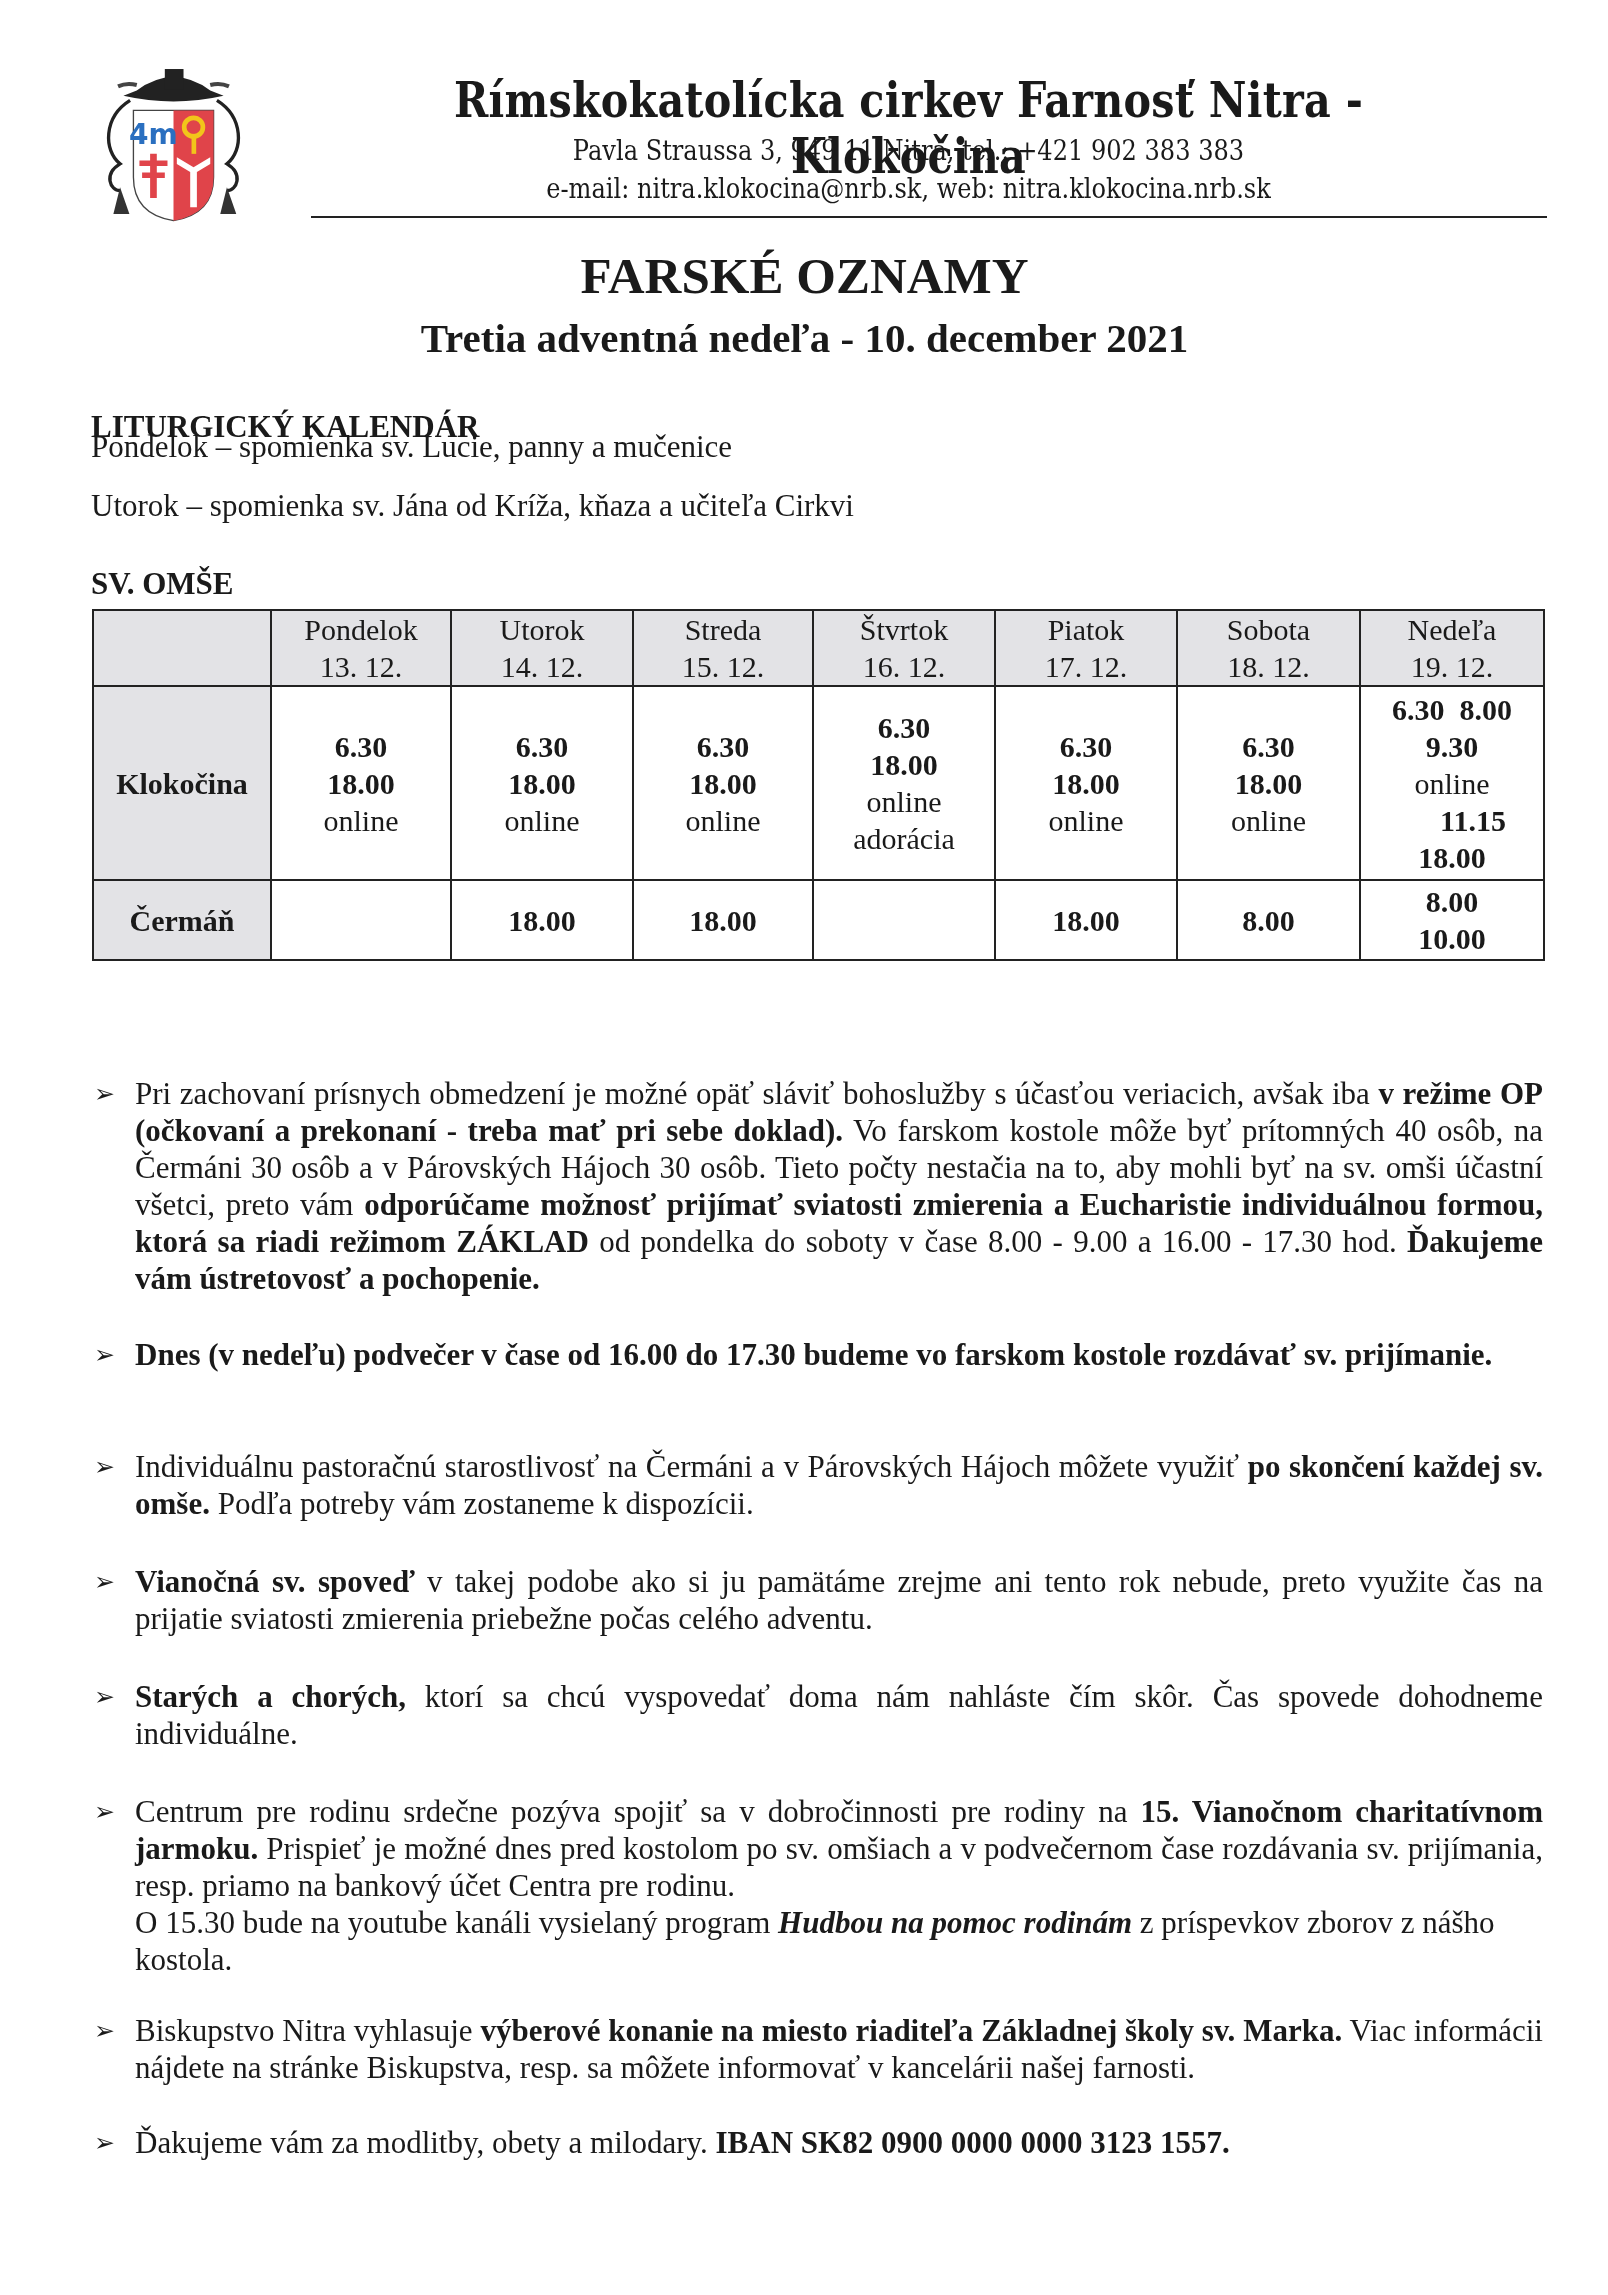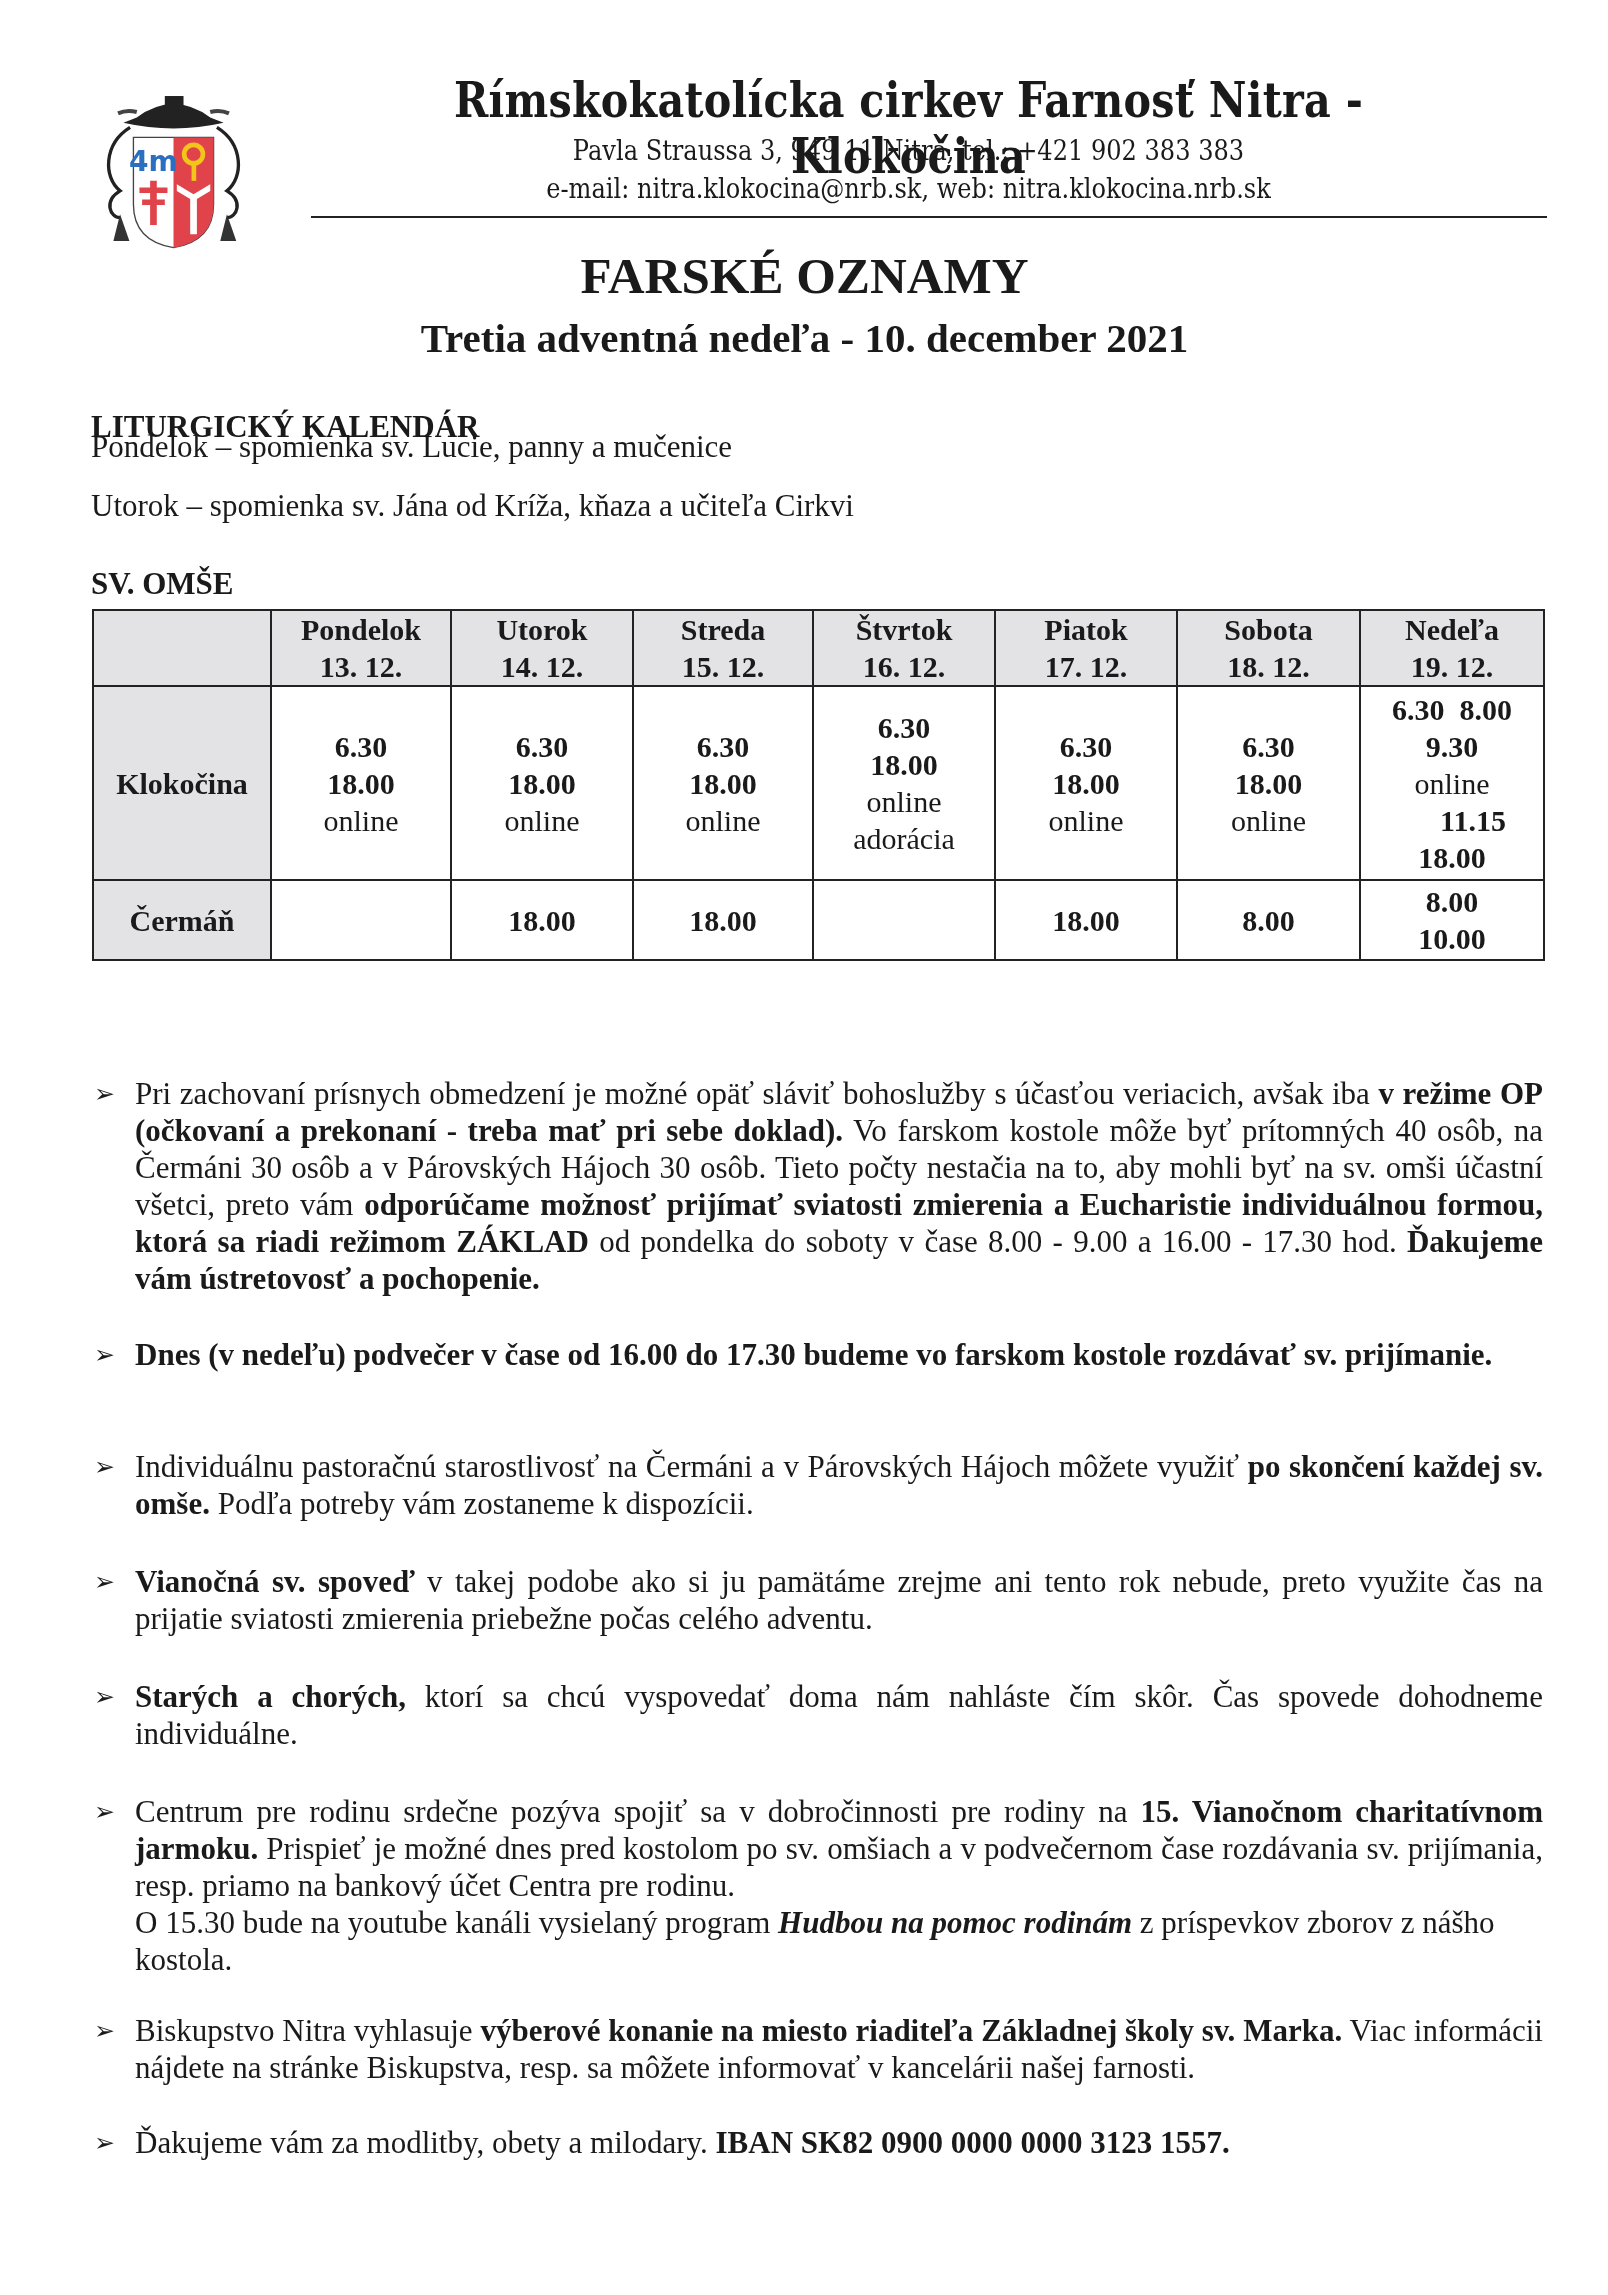--- a/index.html
+++ b/index.html
@@ -1,30 +1,30 @@
 <!DOCTYPE html>
 <html style="font-size:10.7px"><head>
 <meta charset="utf-8">
 <style>
   html, body { margin:0; padding:0; background:#fff; }
   body { width:1609px; height:2295px; position:relative; overflow:hidden; color:#1a1a1a;
          font-family:"Liberation Serif","DejaVu Serif",serif; }
   .abs { position:absolute; }
-  .logo { left:90px; top:84px; width:167px; height:167px; }
+  .logo { left:90px; top:57px; width:167px; height:167px; }
   .org-name { left:314px; top:72px; width:1189px; text-align:center; font-size:48px; font-weight:bold; letter-spacing:0.3px; font-family:"DejaVu Serif",serif; transform:scaleX(0.86); transform-origin:center; }
   .org-addr { left:314px; top:134px; width:1189px; text-align:center; font-size:28px; font-family:"DejaVu Serif",serif; transform:scaleX(0.86); }
   .org-contact { left:314px; top:172px; width:1189px; text-align:center; font-size:28px; font-family:"DejaVu Serif",serif; transform:scaleX(0.86); }
   .header-rule { left:311px; top:216px; width:1236px; height:2px; background:#222; }
   .doc-title { left:0; top:247px; width:1609px; text-align:center; font-size:51px; font-weight:bold; }
   .doc-subtitle { left:0; top:314px; width:1609px; text-align:center; font-size:41px; font-weight:bold; }
   .sect { left:91px; font-size:31px; font-weight:bold; }
   .cal-line { left:91px; font-size:31px; }
   table.masses { position:absolute; left:92px; top:609px; width:1450px; border-collapse:collapse; table-layout:fixed; }
   table.masses td, table.masses th { border:2px solid #222; text-align:center; vertical-align:middle; padding:0; font-size:30px; line-height:37px; }
-  table.masses th { background:#e3e3e6; font-weight:bold; }
+  table.masses th { background:#e3e3e6; font-weight:normal; }
   table.masses td.place { background:#e3e3e6; font-weight:bold; }
   .b { font-weight:bold; }
   .r { font-weight:normal; }
   .bullets { position:absolute; left:94px; width:1449px; }
   .bullet { position:absolute; left:0; width:1449px; font-size:31px; line-height:37px; }
   .bullet .arrow { position:absolute; left:0; top:0; width:33px; font-size:25px; }
   .bullet .txt { margin-left:41px; text-align:justify; }
   i.bi { font-weight:bold; }
 </style>
 </head>

